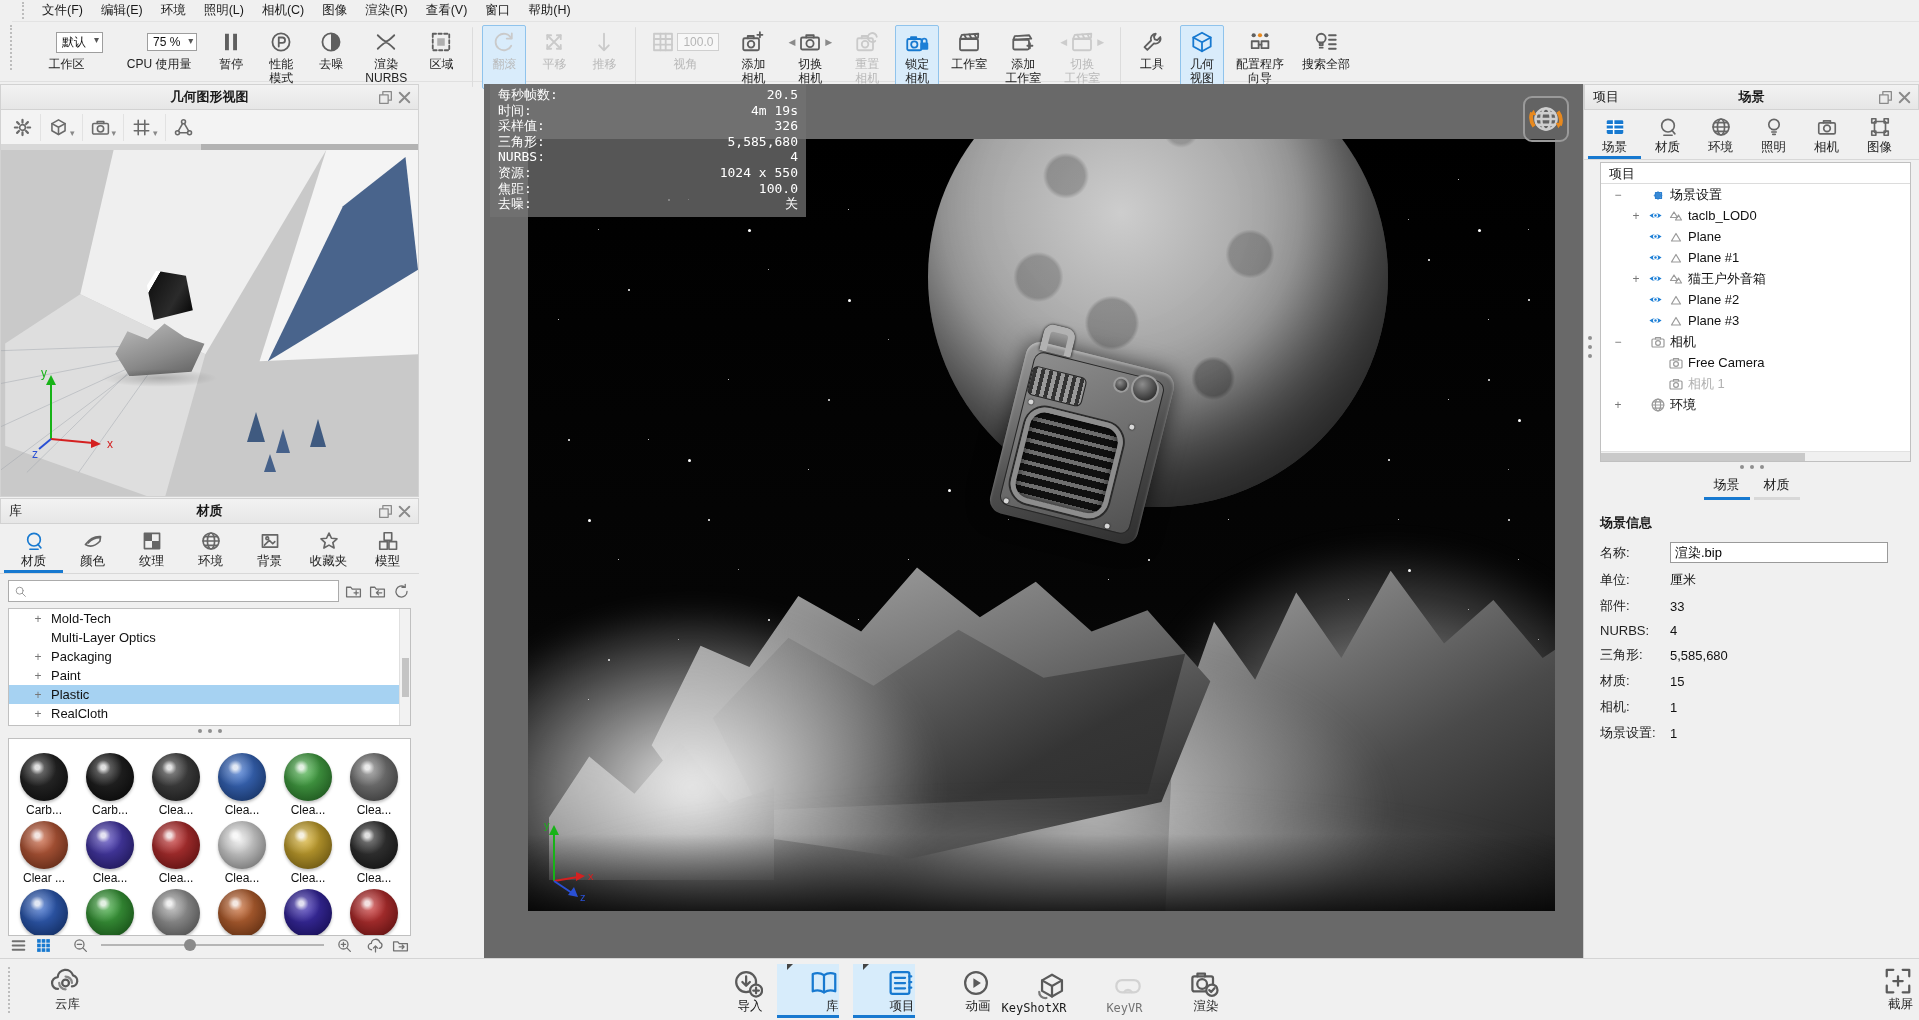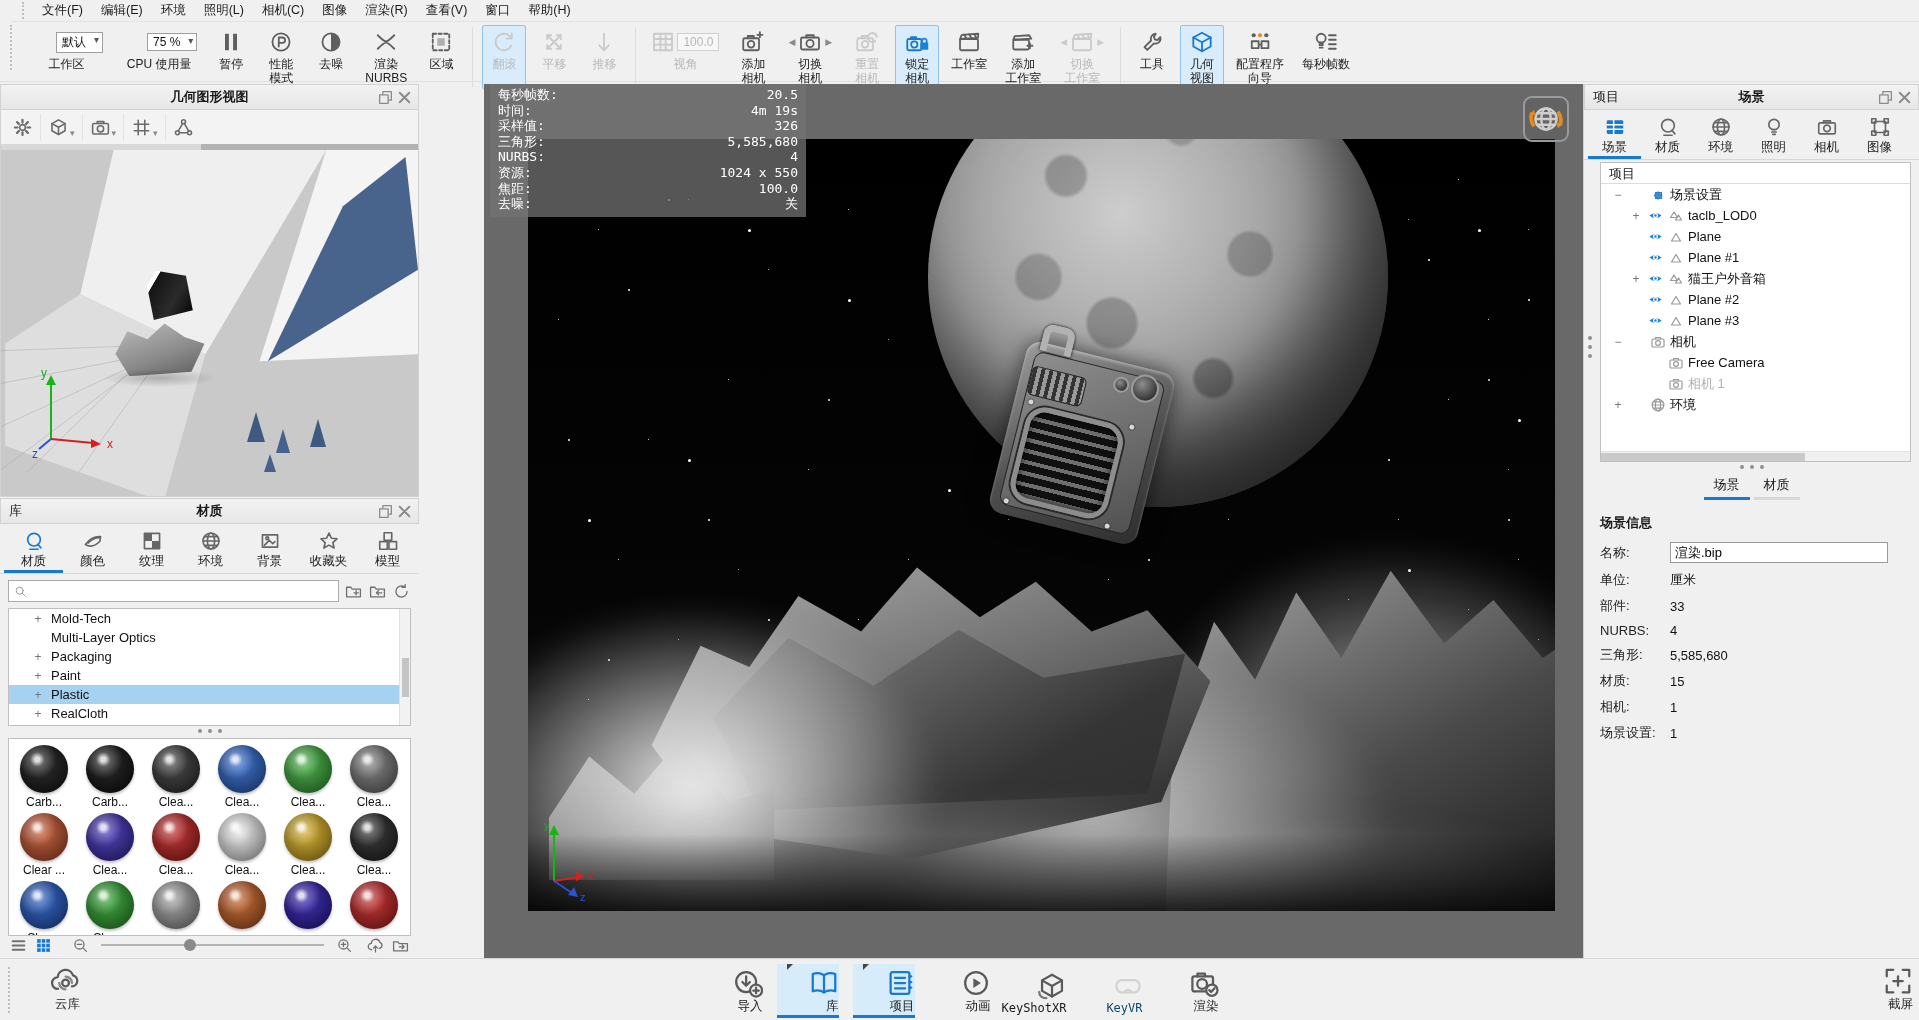--- a/index.html
+++ b/index.html
@@ -58,21 +58,21 @@
 .searchbox{flex:1;height:22px;background:#fff;border:1px solid #ababab;display:flex;align-items:center;padding:0 5px;gap:4px}
 .searchbox .ic{width:13px;height:13px;color:#9a9a9a;flex:none}
 .searchbox .ph{color:#9a9a9a;font-size:12.5px}
 .srow-btn{width:19px;height:17px;color:#6f6f6f}
 #lib-tree{margin:0 8px;background:#fff;border:1px solid #c0c0c0;height:118px;position:relative;overflow:hidden;font-size:13px}
 .lrow{height:19px;display:flex;align-items:center;padding-left:24px;gap:8px;color:#111}
 .lrow .exp{width:10px;color:#777;font-size:12px;text-align:center}
 .lrow.sel{background:#a6d2f2}
 #lib-vscroll{position:absolute;right:0;top:0;width:11px;height:100%;background:#f2f2f2;border-left:1px solid #e0e0e0}
 #lib-vscroll i{position:absolute;left:2px;top:42%;width:7px;height:34%;background:#c4c4c4}
-#thumbs{margin:2px 8px 0;height:198px;background:#fff;border:1px solid #c0c0c0;overflow:hidden;display:flex;flex-wrap:wrap;align-content:flex-start;padding:3px 2px}
+#thumbs{margin:2px 8px 0;height:198px;background:#fff;border:1px solid #c0c0c0;overflow:hidden;display:flex;flex-wrap:wrap;align-content:flex-start;padding:11px 2px}
 .thumb{width:66px;display:flex;flex-direction:column;align-items:center;padding-top:3px}
 .sphere{width:48px;height:48px;border-radius:50%;background-color:var(--c);background-image:radial-gradient(circle at 36% 30%,rgba(255,255,255,.85) 0 5%,rgba(255,255,255,.25) 16%,rgba(255,255,255,0) 42%),radial-gradient(circle at 45% 40%,rgba(255,255,255,.12),rgba(0,0,0,.55) 92%);box-shadow:0 2px 3px rgba(0,0,0,.25)}
 .thumb .tl{font-size:12px;margin-top:2px;color:#111;height:15px}
 #lib-ctl{position:absolute;left:0;bottom:0;width:100%;height:26px;display:flex;align-items:center;padding:0 10px;gap:8px}
 #lib-ctl .ic{width:17px;height:17px;color:#707070}
 #lib-ctl .blue{color:#1779d0}
 #slider{flex:1;height:2px;background:#b5b5b5;position:relative;margin:0 4px}
 #slider i{position:absolute;top:-5px;left:37%;width:12px;height:12px;border-radius:50%;background:#8a8a8a}
 
 #viewport{position:absolute;left:484px;top:84px;width:1099px;height:874px;background:#696969;overflow:hidden}
@@ -141,21 +141,21 @@
 .irow .v{color:#111}
 #namein{width:218px;height:21px;border:1px solid #9a9a9a;background:#fff;font-size:13px;padding:0 4px;font-family:inherit}
 
 #dock{position:absolute;left:0;bottom:0;width:100%;height:62px;background:#f0f0f0;border-top:1px solid #d4d4d4}
 #dock-center{position:absolute;left:50%;bottom:2px;transform:translateX(-50%);display:flex;gap:14px;align-items:flex-end}
 .ditem{width:62px;display:flex;flex-direction:column;align-items:flex-end;padding:4px 0 3px;font-size:12.5px;color:#1a1a1a;position:relative}
 .ditem .ic{width:30px;height:30px;color:#5a5a5a}
 .ditem.dsel{background:#d7ecfb;border-bottom:3px solid #1779d0;padding-bottom:0}
 .ditem.dsel .ic{color:#1779d0}
 .ditem.dsel:before{content:"";position:absolute;left:10px;top:0;border-left:6px solid #444;border-bottom:6px solid transparent}
-.ditem.ddis{color:#0c4a6e}
+.ditem.ddis{color:#737373}
 .ditem.ddis .ic{color:#d2d2d2}
 .ditem .mono{font-family:"DejaVu Sans Mono",monospace;font-size:12px}
 #cloud-item{position:absolute;left:18px;bottom:4px}
 #shot-item{position:absolute;right:6px;bottom:4px;width:46px}
 #dock .dragdots{position:absolute;left:8px;top:8px;height:46px}
 </style>
 </head>
 <body>
 
 <div id="menubar">
@@ -521,21 +521,21 @@
 
           <span class="ic">
             <svg viewBox="0 0 16 16" fill="none" stroke="currentColor" stroke-width="1.2" stroke-linejoin="round" stroke-linecap="round">
               <circle cx="4.8" cy="5.5" r="3"></circle>
               <path d="M3.8 8.5h2v1.6h-2ZM3.8 11.8h2"></path>
               <path d="M10 3.5h4.5M10 6.5h4.5M10 9.5h4.5M10 12.5h4.5"></path>
             </svg>
           </span>
 
         </span>
-        <span class="tlabel">每秒帧数</span>
+        <span class="tlabel">搜索全部</span>
       </div>
 
   </div>
 </div>
 
 <div id="leftcol">
 
   <div id="geo-panel">
     <div class="panel-hdr">
       <span class="ttl">几何图形视图</span>

